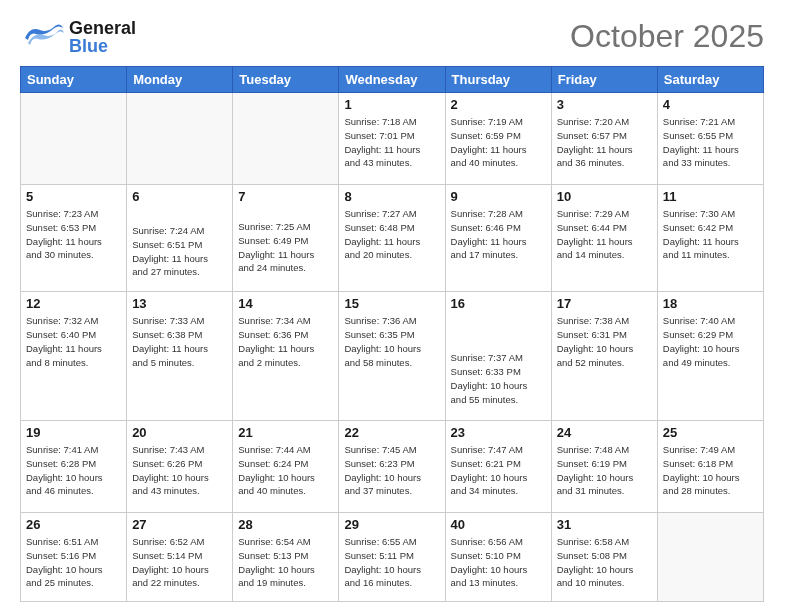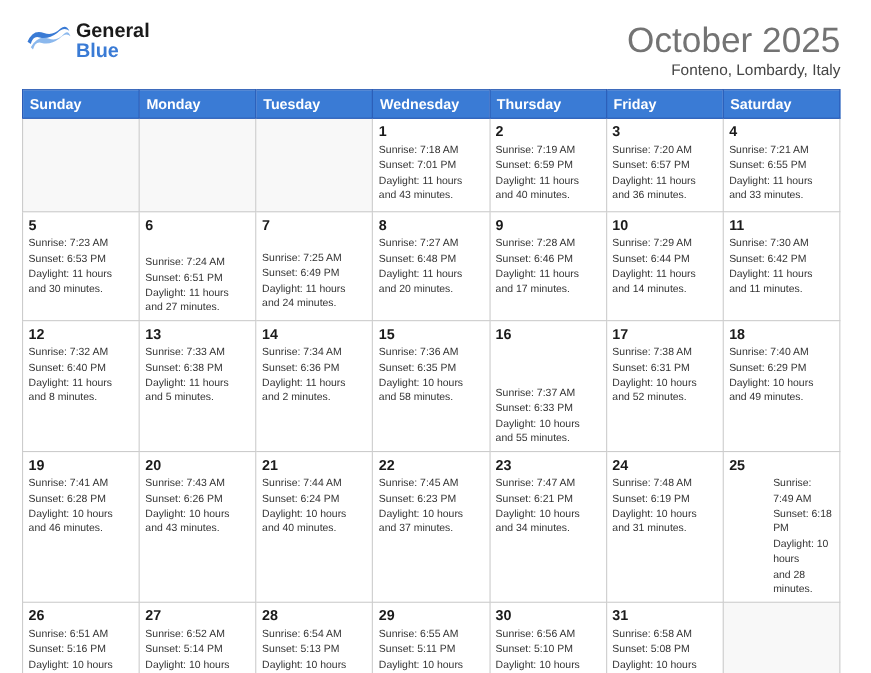--- a/index.html
+++ b/index.html
@@ -112,21 +112,20 @@
         <path d="M5,20 Q10,8 20,12 Q28,15 35,8 Q40,4 43,10 Q38,6 32,12 Q24,18 16,16 Q10,14 8,22 Z" fill="#3a7bd5"></path>
         <path d="M8,25 Q14,14 24,17 Q32,20 38,13 Q42,9 44,15 Q40,11 34,17 Q26,23 18,21 Q12,19 10,27 Z" fill="#5a9ae5" opacity="0.7"></path>
       </svg>
       <div class="logo-name">
         <span class="logo-general">General</span>
         <span class="logo-blue">Blue</span>
       </div>
     </div>
     <div class="title-section">
       <div class="month-title">October 2025</div>
-      <div class="location">Fonteno, Lombardy, Italy</div>
     </div>
   </div>
 
   <table class="calendar">
     <thead>
       <tr>
         <th>Sunday</th>
         <th>Monday</th>
         <th>Tuesday</th>
         <th>Wednesday</th>
@@ -309,21 +308,21 @@
           </td>
           <td>
             <div class="day-number">24</div>
             <div class="day-info" style="white-space: pre-line;">Sunrise: 7:48 AM
 Sunset: 6:19 PM
 Daylight: 10 hours
 and 31 minutes.</div>
           </td>
           <td>
             <div class="day-number">25</div>
-            <div class="day-info" style="white-space: pre-line; margin-left: 40px;">Sunrise: 7:49 AM
+            <div class="day-info" style="white-space: pre-line;">Sunrise: 7:49 AM
 Sunset: 6:18 PM
 Daylight: 10 hours
 and 28 minutes.</div>
           </td>
         </tr>
         <tr class="last-row">
           <td>
             <div class="day-number">26</div>
             <div class="day-info" style="white-space: pre-line;">Sunrise: 6:51 AM
 Sunset: 5:16 PM
@@ -345,21 +344,21 @@
 and 19 minutes.</div>
           </td>
           <td>
             <div class="day-number">29</div>
             <div class="day-info" style="white-space: pre-line;">Sunrise: 6:55 AM
 Sunset: 5:11 PM
 Daylight: 10 hours
 and 16 minutes.</div>
           </td>
           <td>
-            <div class="day-number">30</div>
+            <div class="day-number">40</div>
             <div class="day-info" style="white-space: pre-line;">Sunrise: 6:56 AM
 Sunset: 5:10 PM
 Daylight: 10 hours
 and 13 minutes.</div>
           </td>
           <td>
             <div class="day-number">31</div>
             <div class="day-info" style="white-space: pre-line;">Sunrise: 6:58 AM
 Sunset: 5:08 PM
 Daylight: 10 hours

